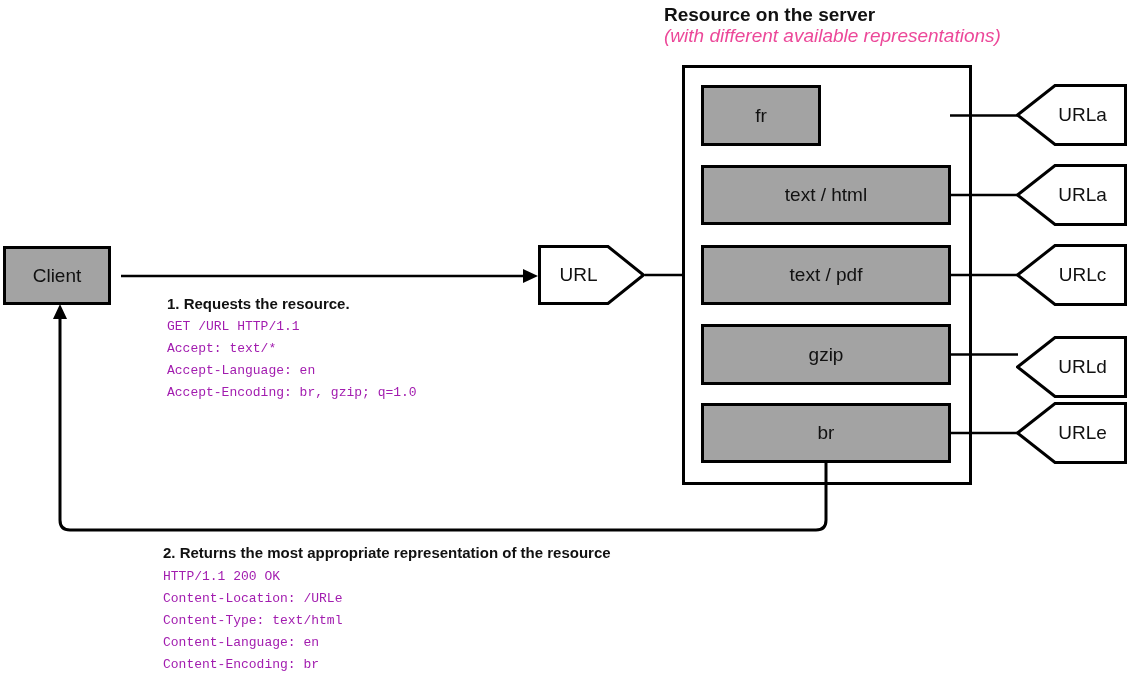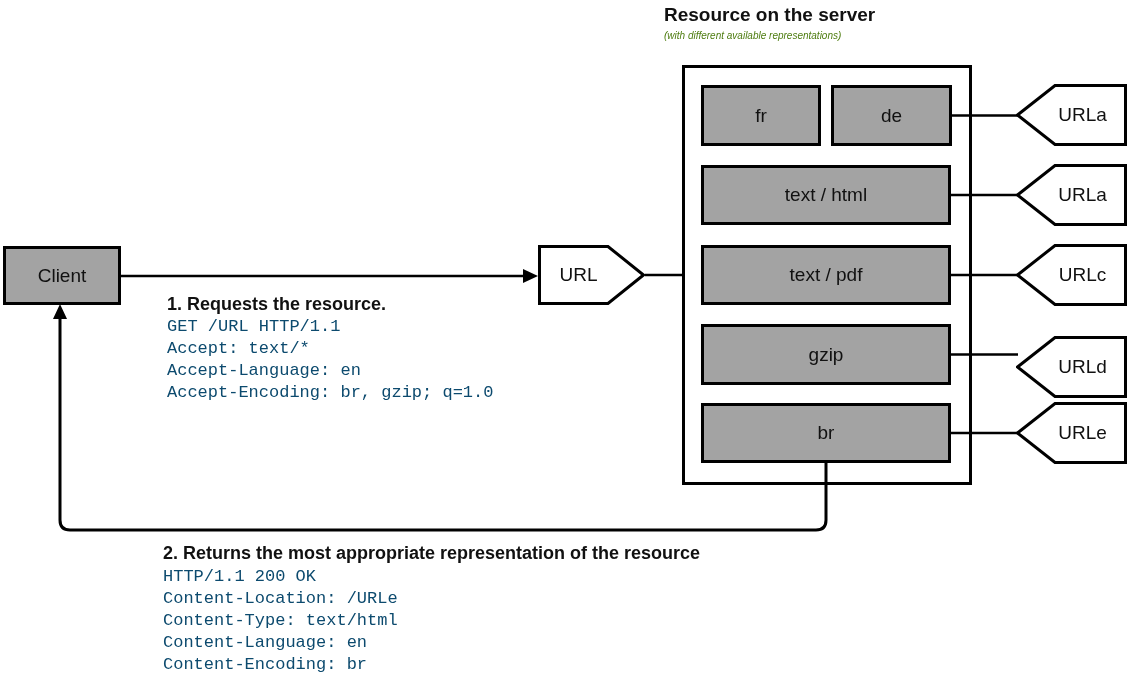--- a/index.html
+++ b/index.html
@@ -28,39 +28,39 @@
     z-index: 3;
     white-space: nowrap;
   }
   .title {
     font-size: 19px;
     font-weight: bold;
     color: #111111;
     line-height: 24px;
   }
   .subtitle {
-    font-size: 10px;
+    font-size: 19px;
     font-style: italic;
-    color: #4d7c0f;
+    color: #ec4899;
     line-height: 18px;
   }
   .node {
     position: absolute;
     z-index: 2;
     box-sizing: border-box;
     display: flex;
     align-items: center;
     justify-content: center;
     font-size: 19px;
     color: #111111;
     background: #a3a3a3;
     white-space: nowrap;
   }
   .rect { border: 3px solid #000000; }
-  .client { left: 3px; top: 246px; width: 118px; height: 59px; }
+  .client { left: 3px; top: 246px; width: 108px; height: 59px; }
   .serverbox {
     position: absolute;
     left: 682px; top: 65px;
     width: 290px; height: 420px;
     border: 3px solid #000000;
     box-sizing: border-box;
     background: transparent;
     z-index: 2;
   }
   .rep-fr   { left: 701px; top:  85px; width: 120px; height: 61px; }
@@ -88,30 +88,30 @@
   .urltag .taglabel { padding-right: 34px; padding-left: 8px; }
   .vtag { left: 1016px; width: 111px; height: 62px; }
   .vtag .taglabel { padding-left: 22px; }
   .vtag-a { top:  84px; }
   .vtag-b { top: 164px; }
   .vtag-c { top: 244px; }
   .vtag-d { top: 336px; }
   .vtag-e { top: 402px; }
   .msgblock { position: absolute; z-index: 3; white-space: nowrap; }
   .steplabel {
-    font-size: 18px;
+    font-size: 15px;
     font-weight: bold;
     color: #111111;
     line-height: 20px;
   }
   .codelines {
     font-family: "Liberation Mono", "DejaVu Sans Mono", monospace;
-    font-size: 17px;
+    font-size: 13px;
     line-height: 22px;
-    color: #0c4a6e;
+    color: #a21caf;
   }
   .request  { left: 167px; top: 294px; }
   .response { left: 163px; top: 543px; }
   .request .codelines  { margin-top: 2px; }
   .response .codelines { margin-top: 3px; }
 </style>
 </head>
 <body>
 
 <div class="canvas">
@@ -146,23 +146,20 @@
     <svg width="107" height="60" viewBox="0 0 107 60" xmlns="http://www.w3.org/2000/svg">
       <polygon points="1.5,1.5 70,1.5 105.5,30 70,58.5 1.5,58.5" fill="#ffffff" stroke="#000000" stroke-width="3"></polygon>
     </svg>
     <span class="taglabel">URL</span>
   </div>
 
   <div class="serverbox"></div>
 
   <div class="node rect rep-fr">
     <span>fr</span>
-  </div>
-  <div class="node rect rep-de">
-    <span>de</span>
   </div>
   <div class="node rect rep-html">
     <span>text / html</span>
   </div>
   <div class="node rect rep-pdf">
     <span>text / pdf</span>
   </div>
   <div class="node rect rep-gzip">
     <span>gzip</span>
   </div>

